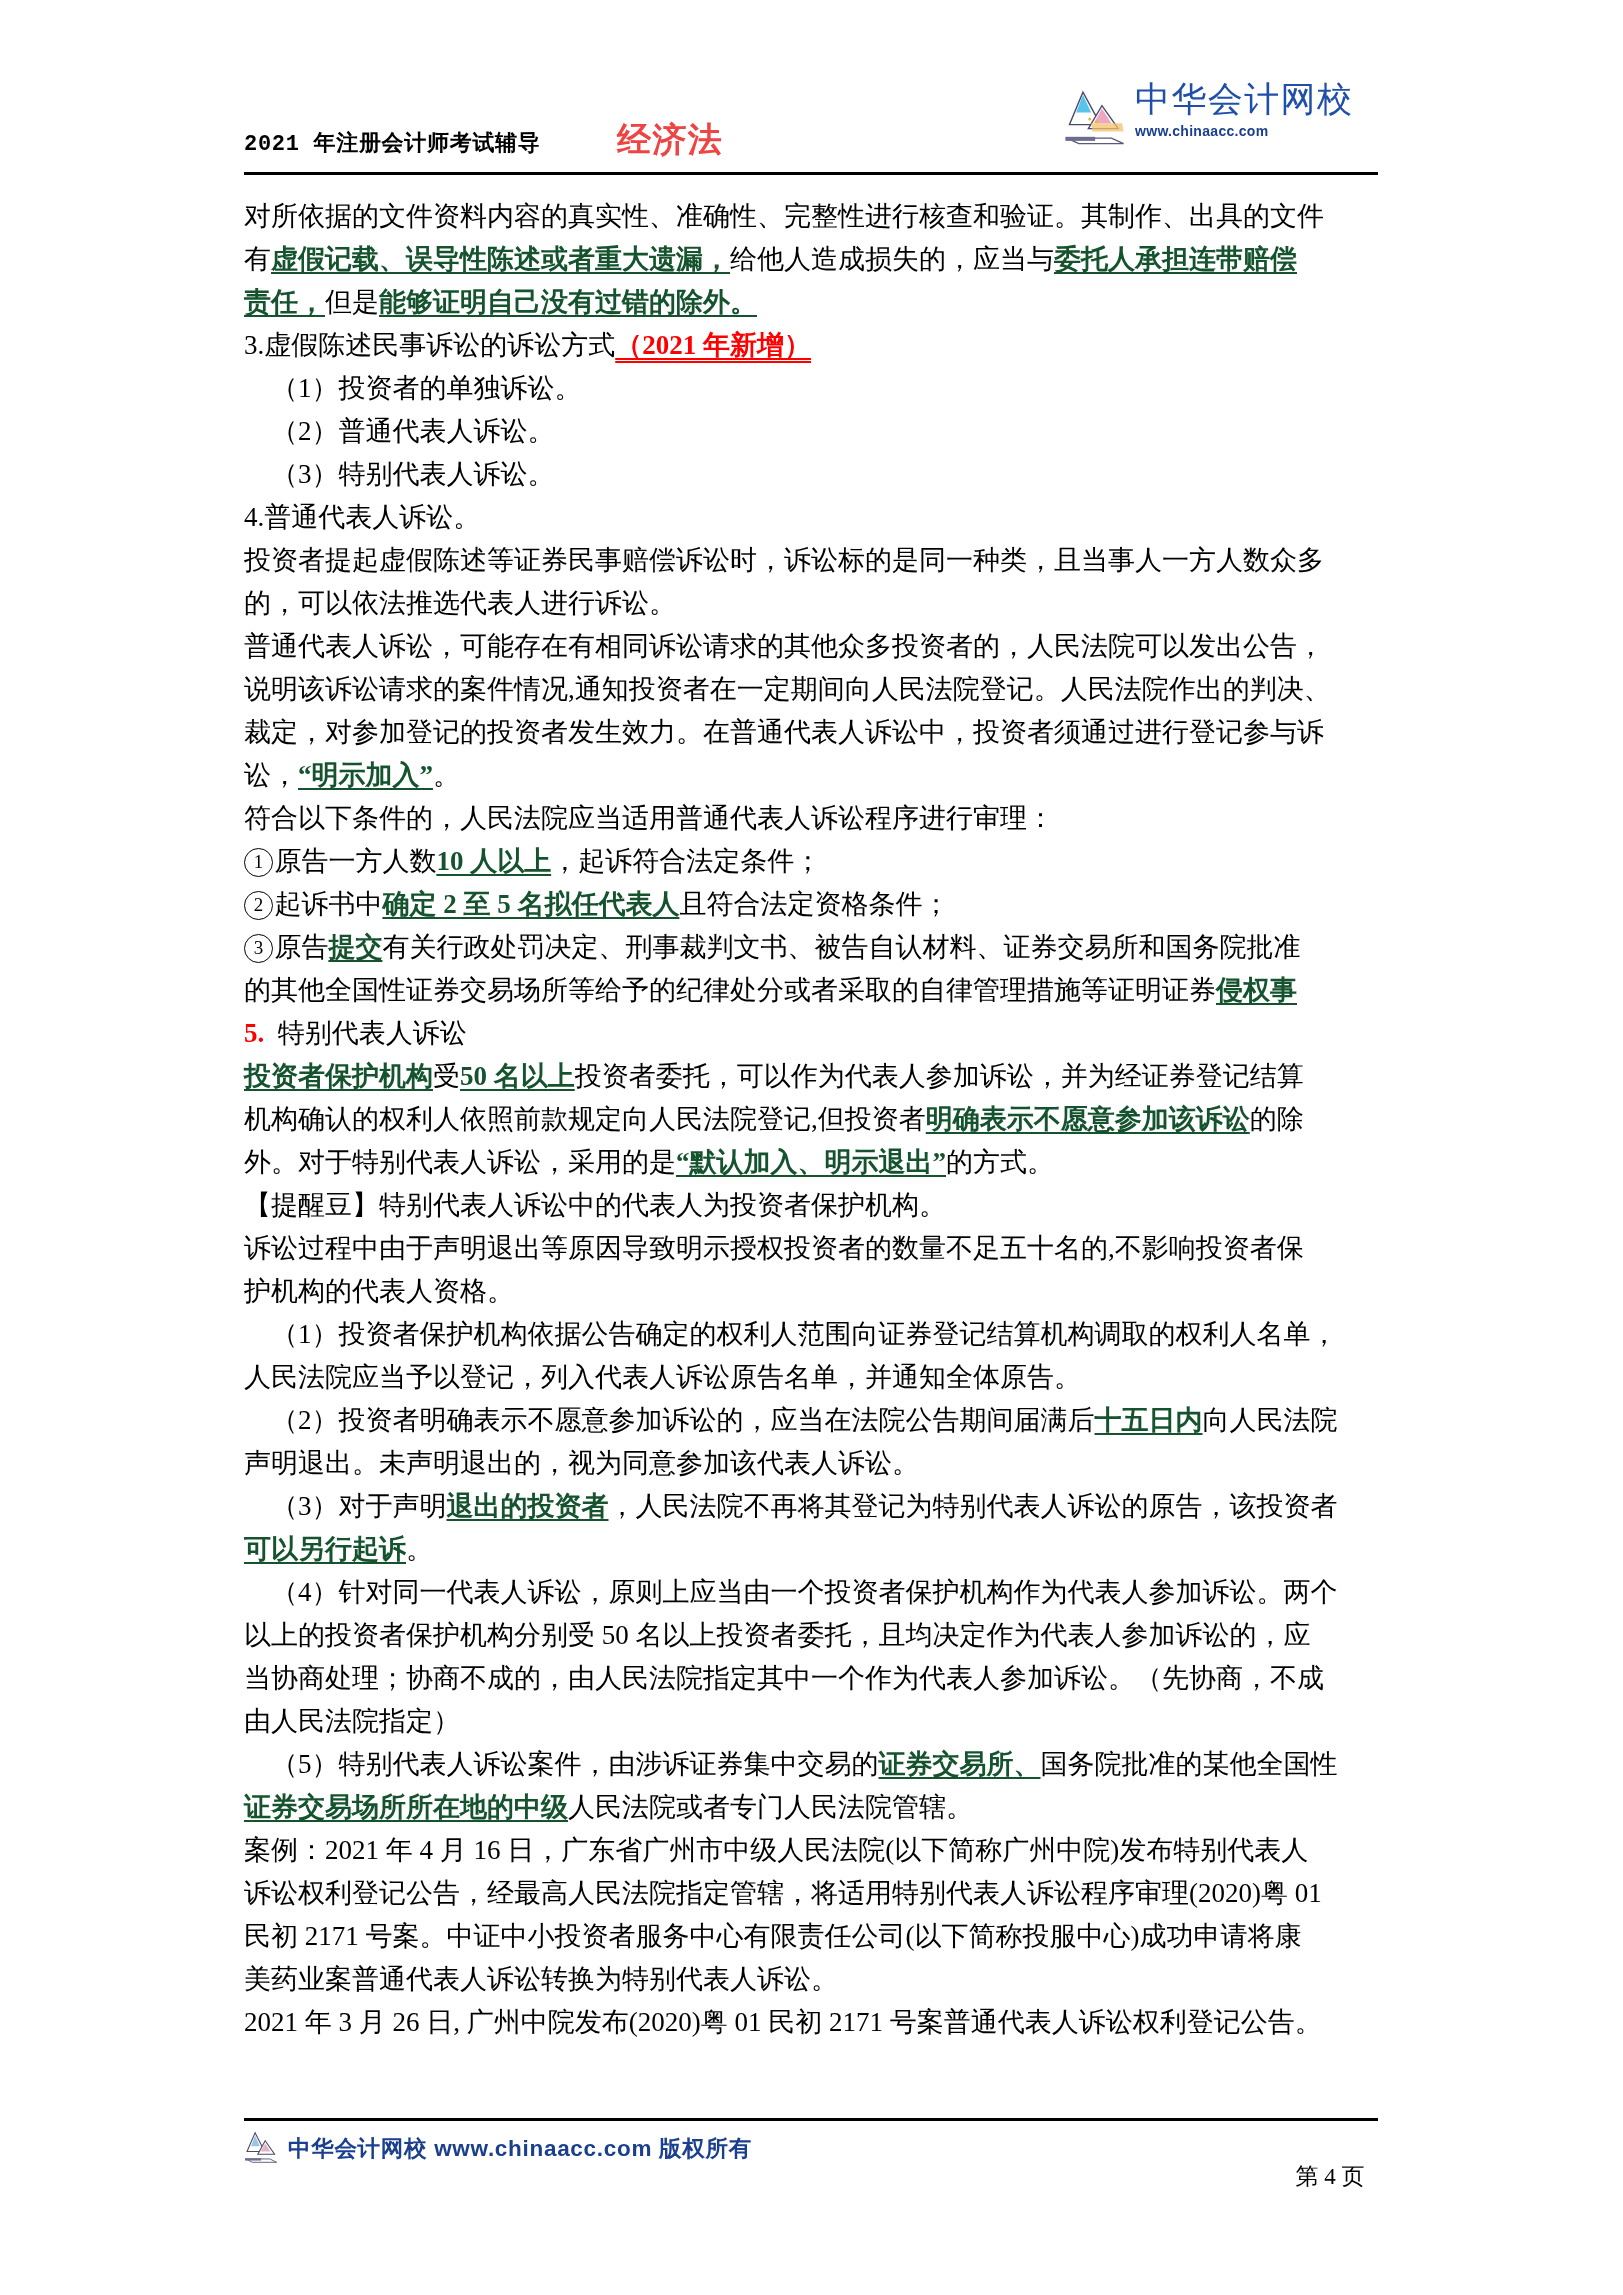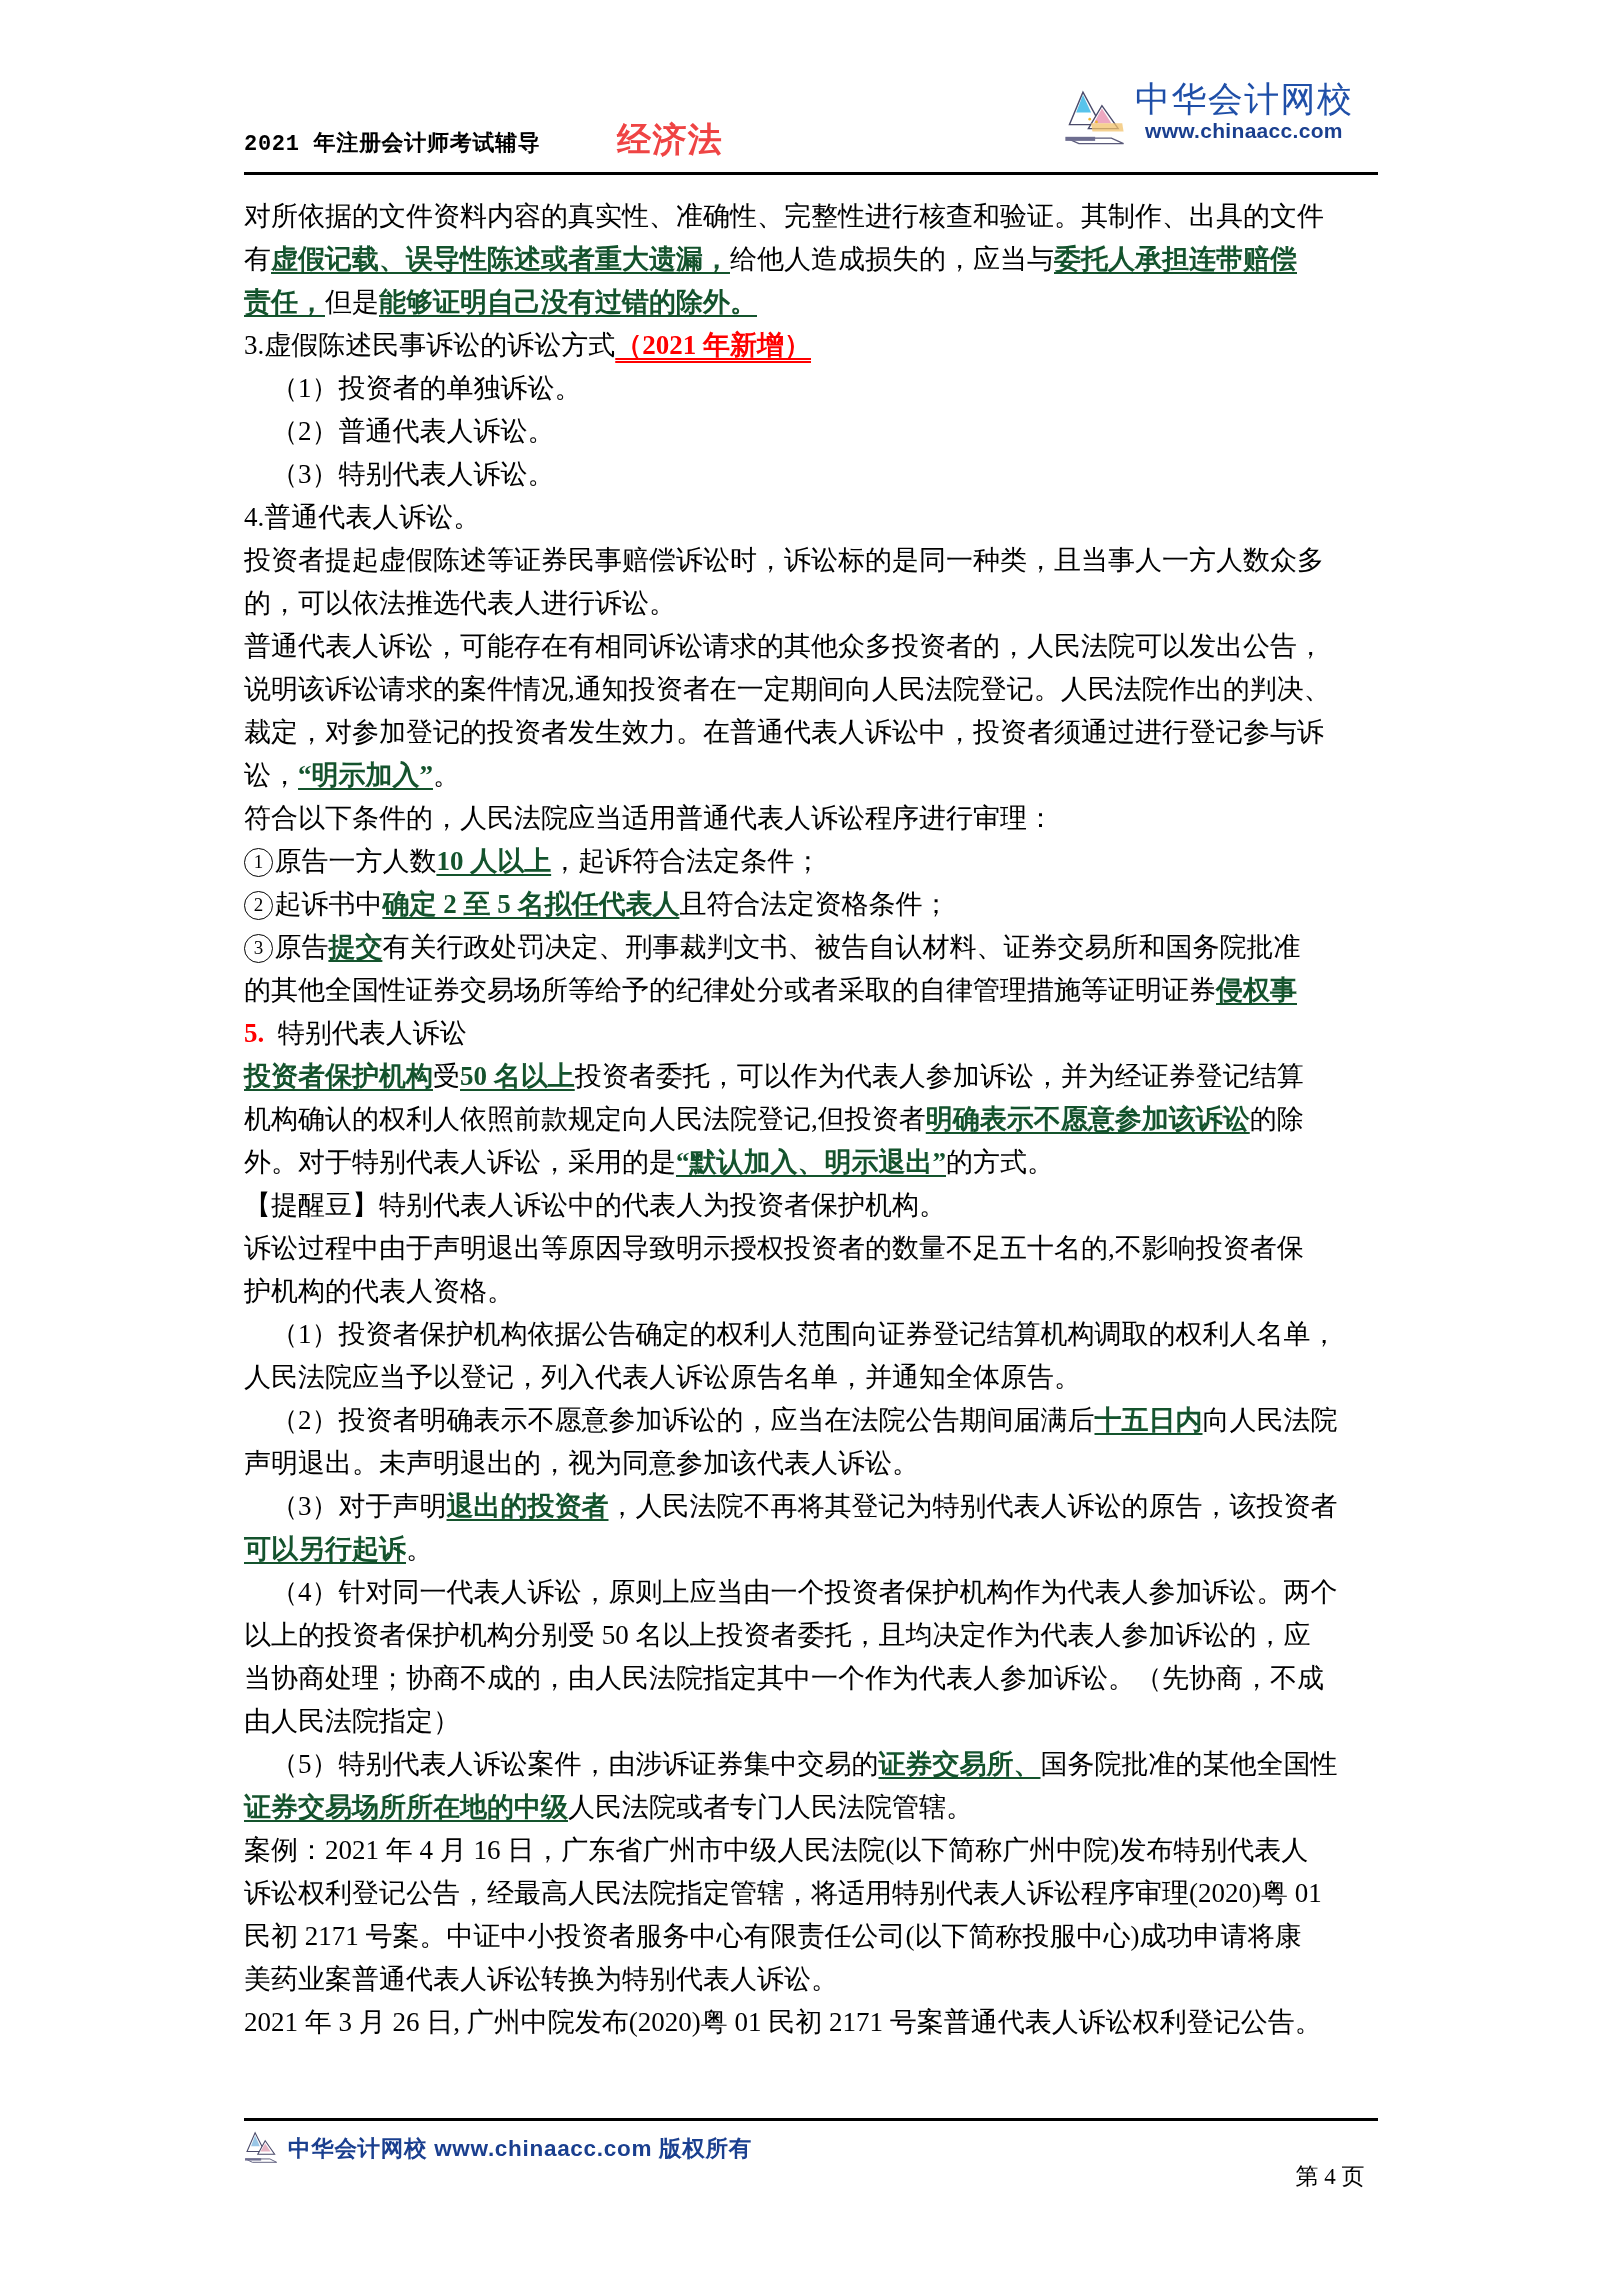--- a/index.html
+++ b/index.html
@@ -74,26 +74,25 @@
     font-weight: normal;
     font-size: 35px;
     line-height: 40px;
     color: #1f4fa8;
     letter-spacing: 1.4px;
     white-space: nowrap;
   }
   .logo-url {
     font-family: "Liberation Sans", "DejaVu Sans", sans-serif;
     font-weight: bold;
-    font-size: 21px;
+    font-size: 14px;
     line-height: 24.5px;
     color: #1a3f8f;
     letter-spacing: 0.3px;
     white-space: nowrap;
-    margin-left: 10px;
   }
   .header-rule {
     position: absolute;
     left: 244px;
     top: 172px;
     width: 1134px;
     height: 3.4px;
     background: #000000;
   }
 

